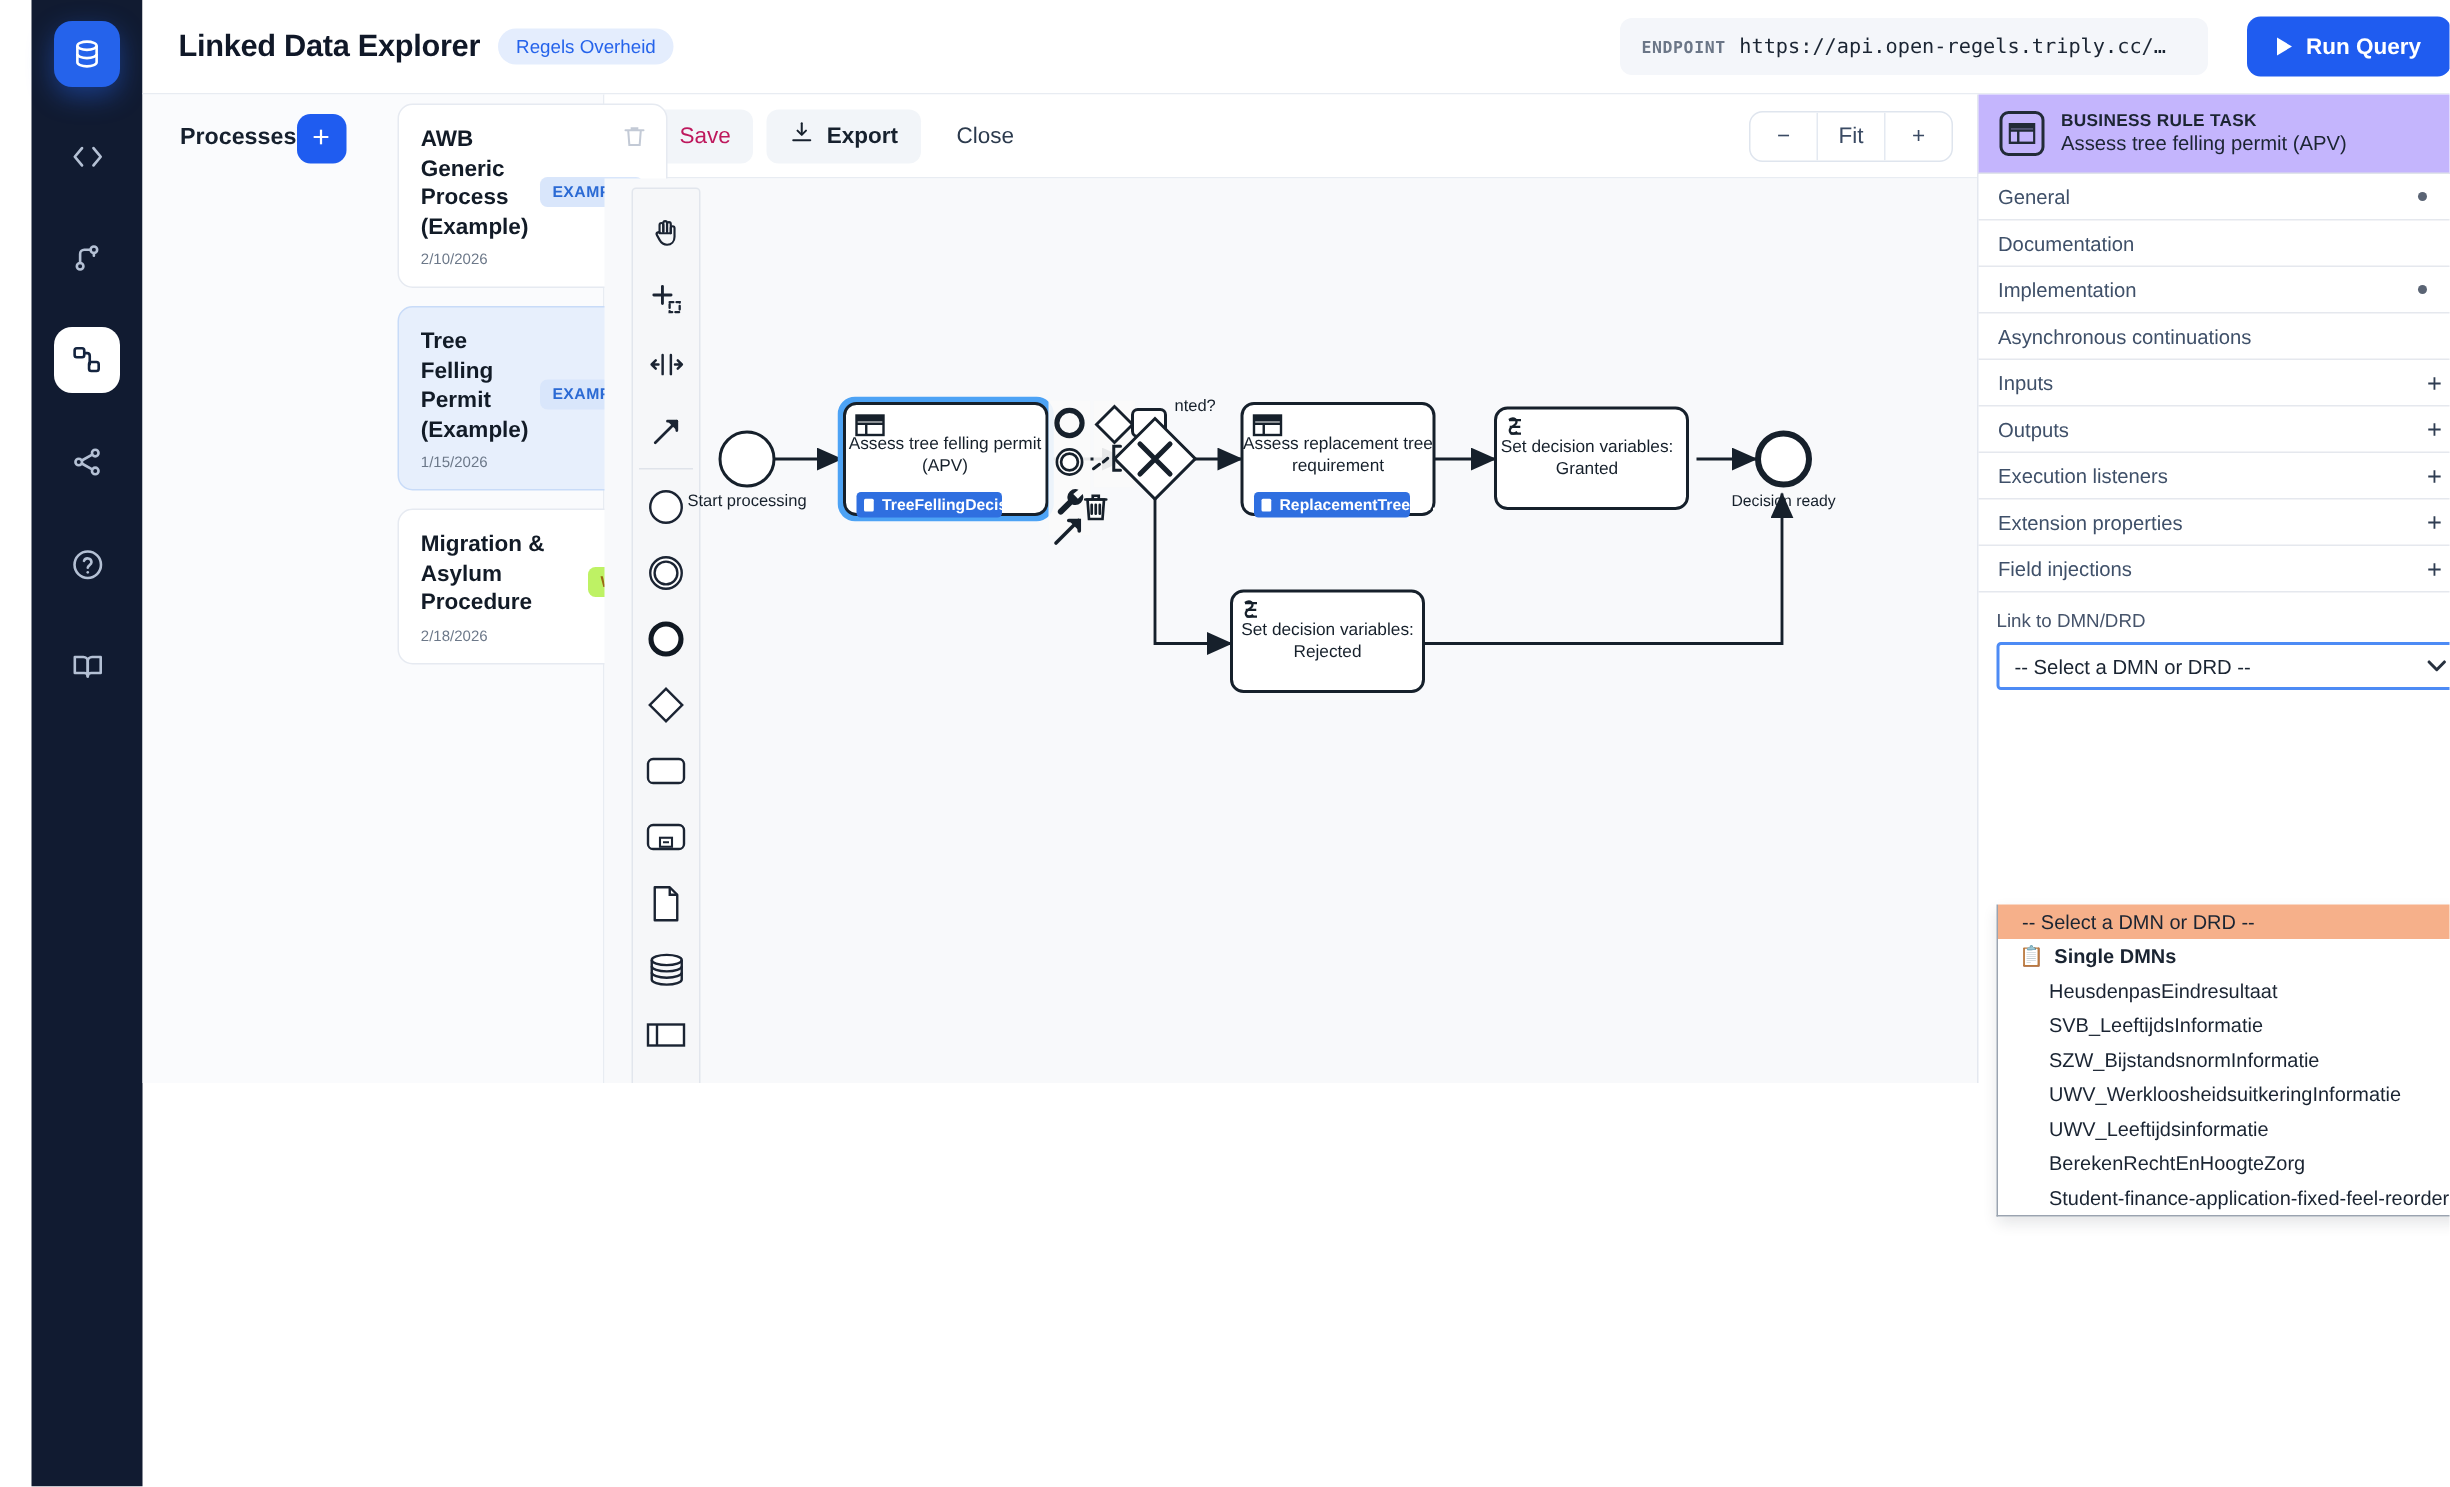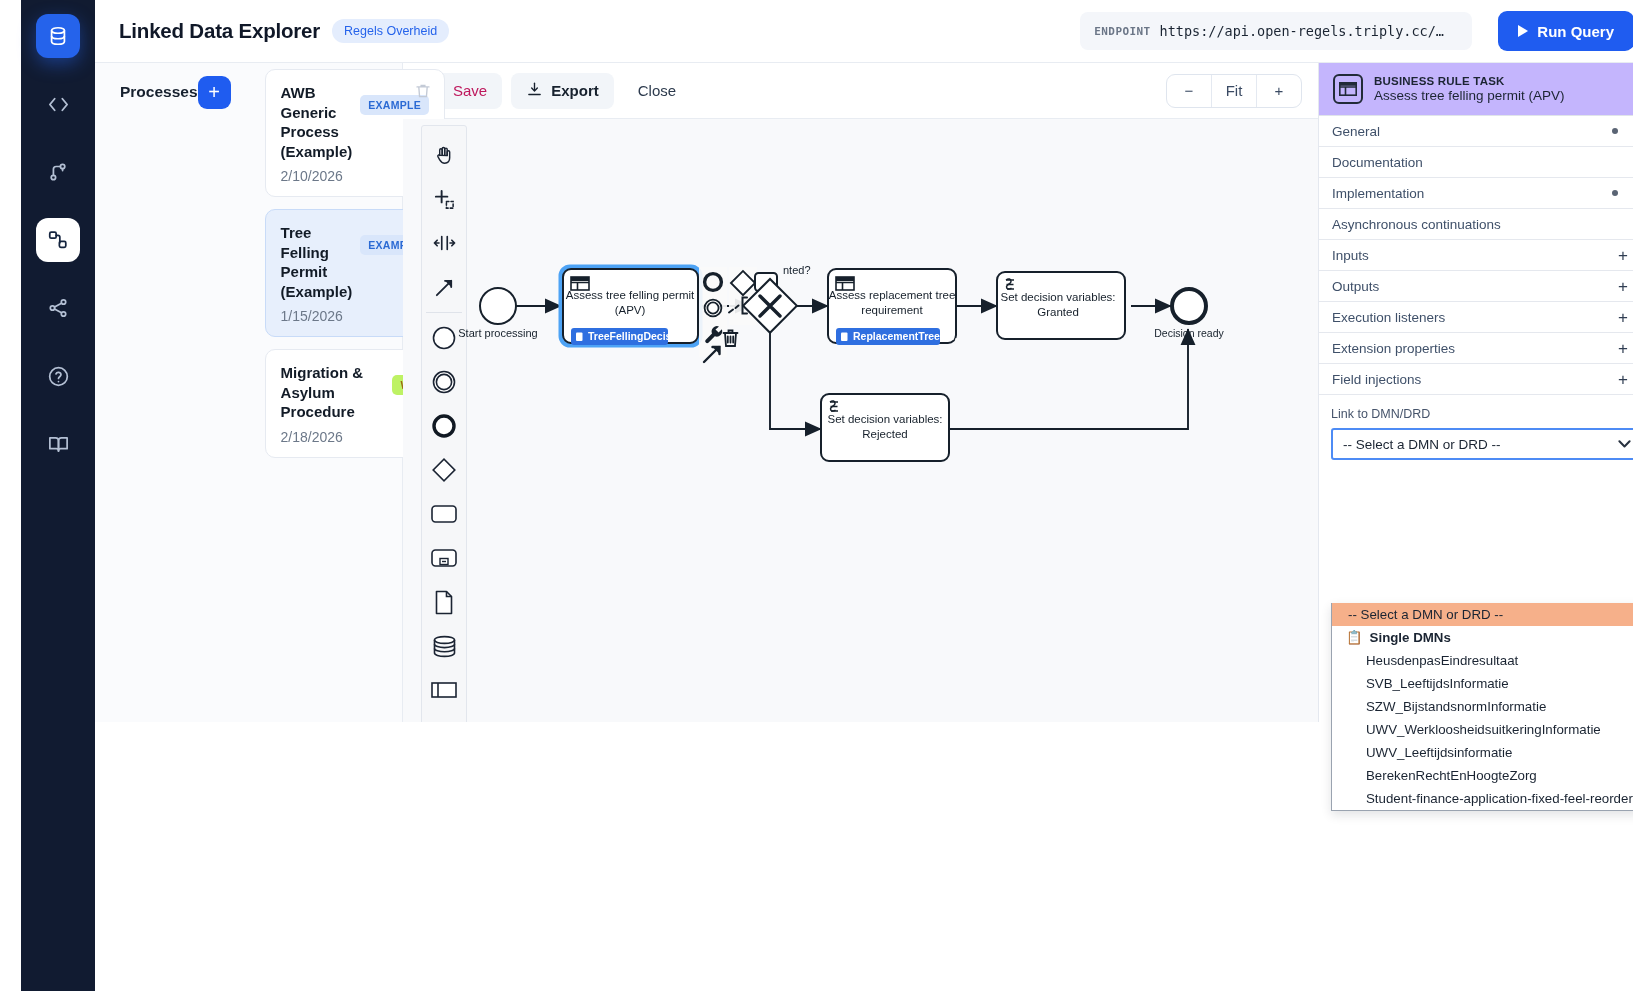--- a/index.html
+++ b/index.html
@@ -74,32 +74,32 @@
     width: 33px; height: 33px; border-radius: 9px; background: #1f5cf0; color: #fff;
     border: none; font-size: 20px; line-height: 1; display: flex; align-items: center;
     justify-content: center; cursor: pointer; font-family: "Liberation Sans", sans-serif;
   }
   .proc-list { padding: 6px 16px 0 16px; display: flex; flex-direction: column; gap: 12px; }
   .proc-card {
     border: 1px solid #e6eaf1; background: #ffffff; border-radius: 10px;
     padding: 13px 15px 12px 15px; position: relative; cursor: pointer;
   }
   .proc-card.selected { background: #e7effc; border-color: #c8dbf8; }
-  .proc-row { display: flex; align-items: flex-start; gap: 8px; }
+  .proc-row { display: flex; align-items: center; gap: 8px; }
   .proc-name {
     font-size: 15px; font-weight: 700; color: #121b27; line-height: 1.3;
     max-width: 160px;
   }
   .proc-badge {
     font-size: 10.5px; font-weight: 700; letter-spacing: .3px;
     padding: 4px 8px; border-radius: 5px; margin-top: 12px; white-space: nowrap;
   }
   .badge-example { background: #d9e6fb; color: #2b6ad4; }
   .badge-wip { background: #bef264; color: #9a6a12; }
-  .proc-date { font-size: 14px; color: #6c7889; margin-top: 7px; }
+  .proc-date { font-size: 10px; color: #6c7889; margin-top: 7px; }
   .trash-btn {
     position: absolute; top: 12px; right: 12px; width: 18px; height: 18px;
     color: #c3cad6; cursor: pointer;
   }
 
   
   .editor { flex: 1 1 auto; display: flex; flex-direction: column; min-width: 0; }
   .editor-toolbar {
     height: 56px; flex: 0 0 56px; background: #ffffff; border-bottom: 1px solid #e8ecf2;
     display: flex; align-items: center; padding: 0 16px 0 10px; gap: 9px;

